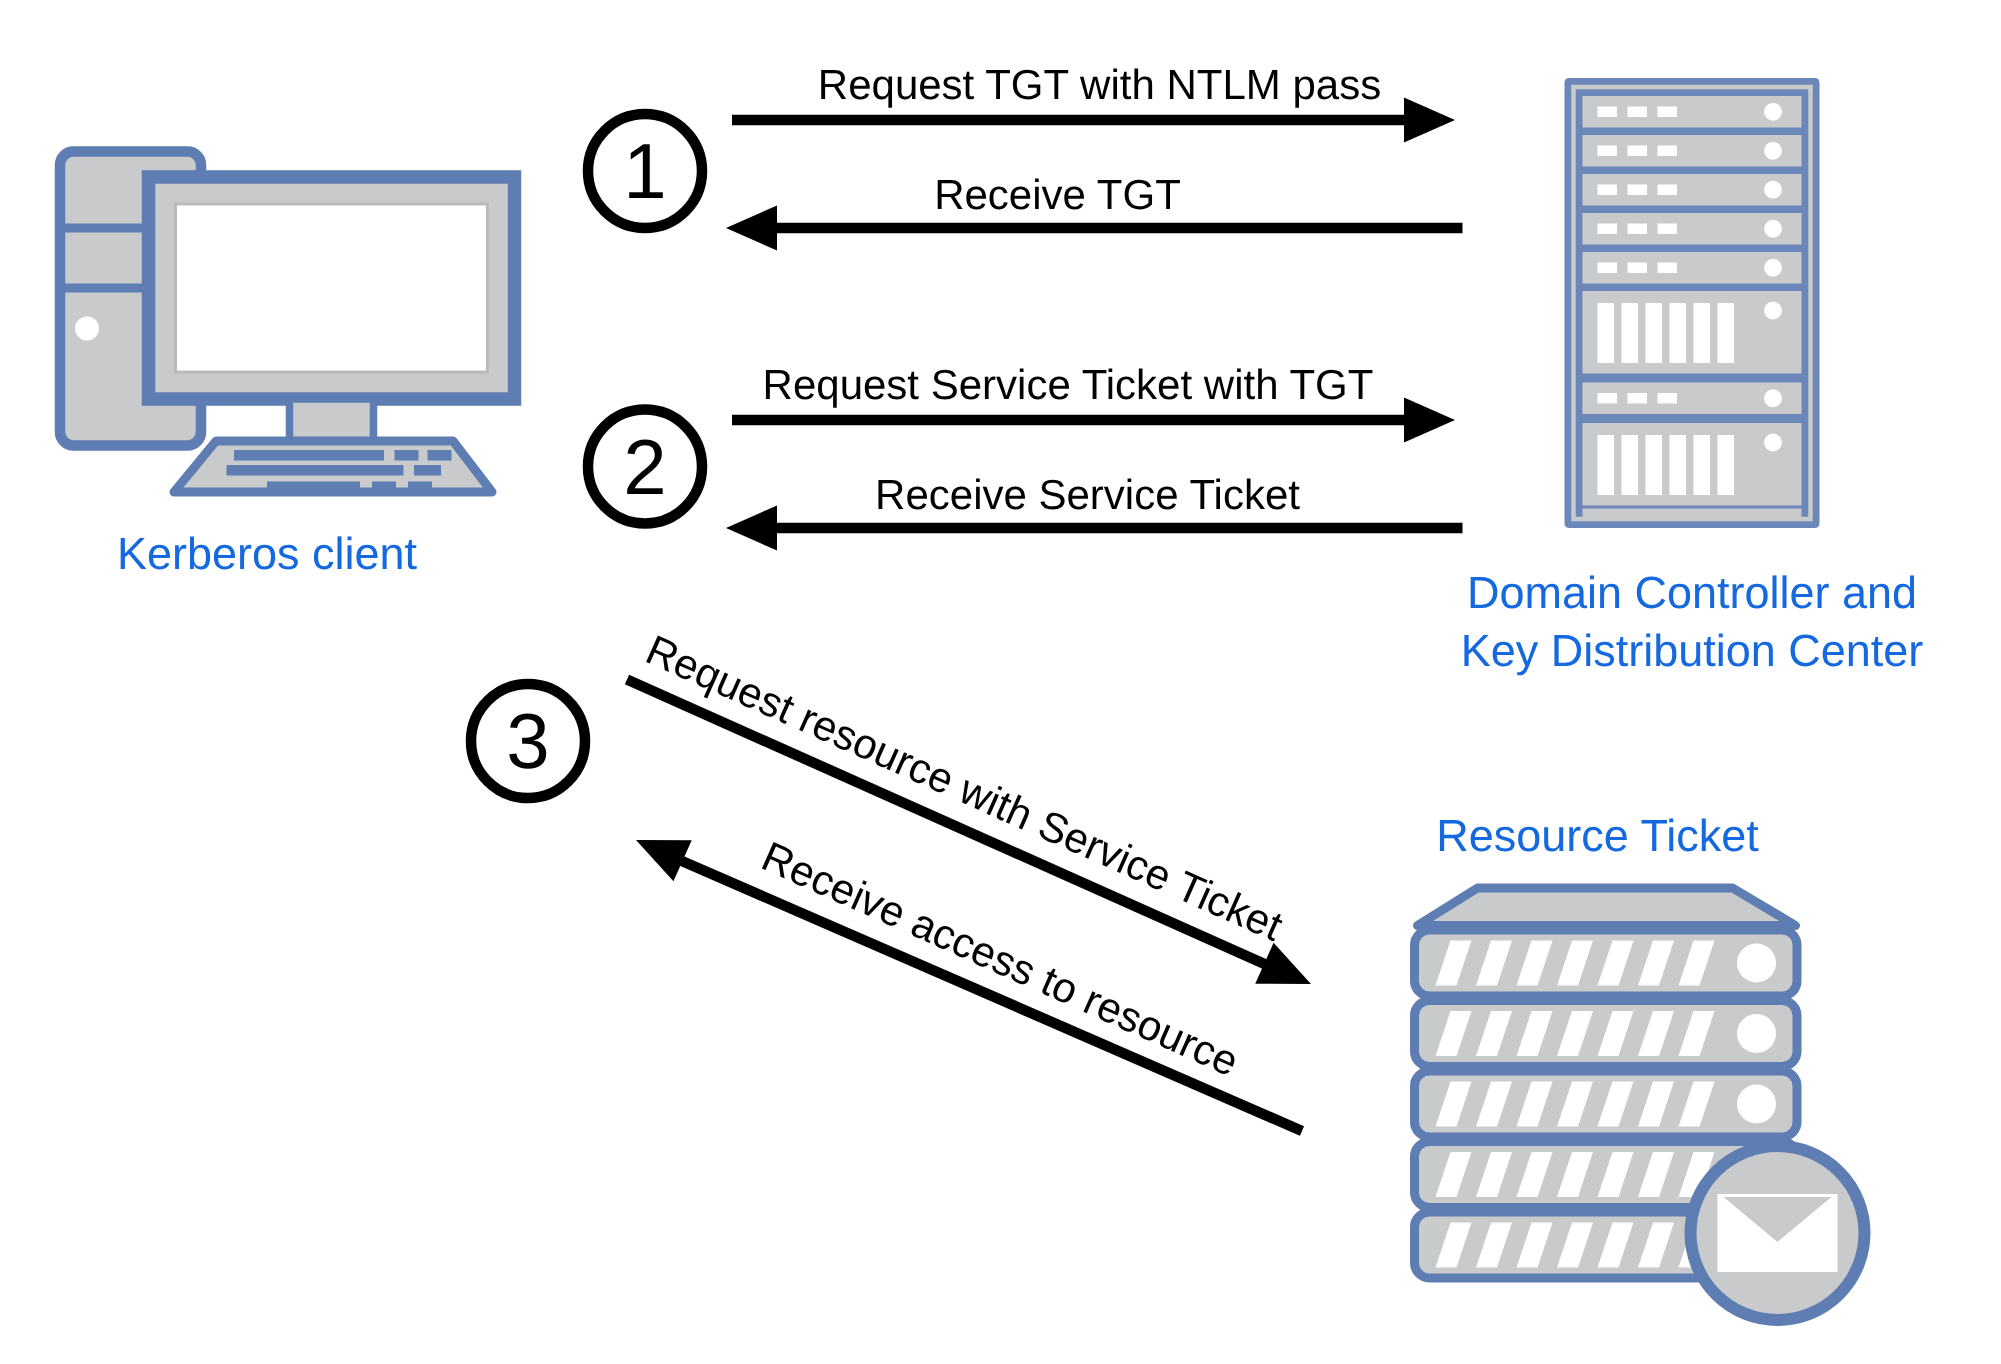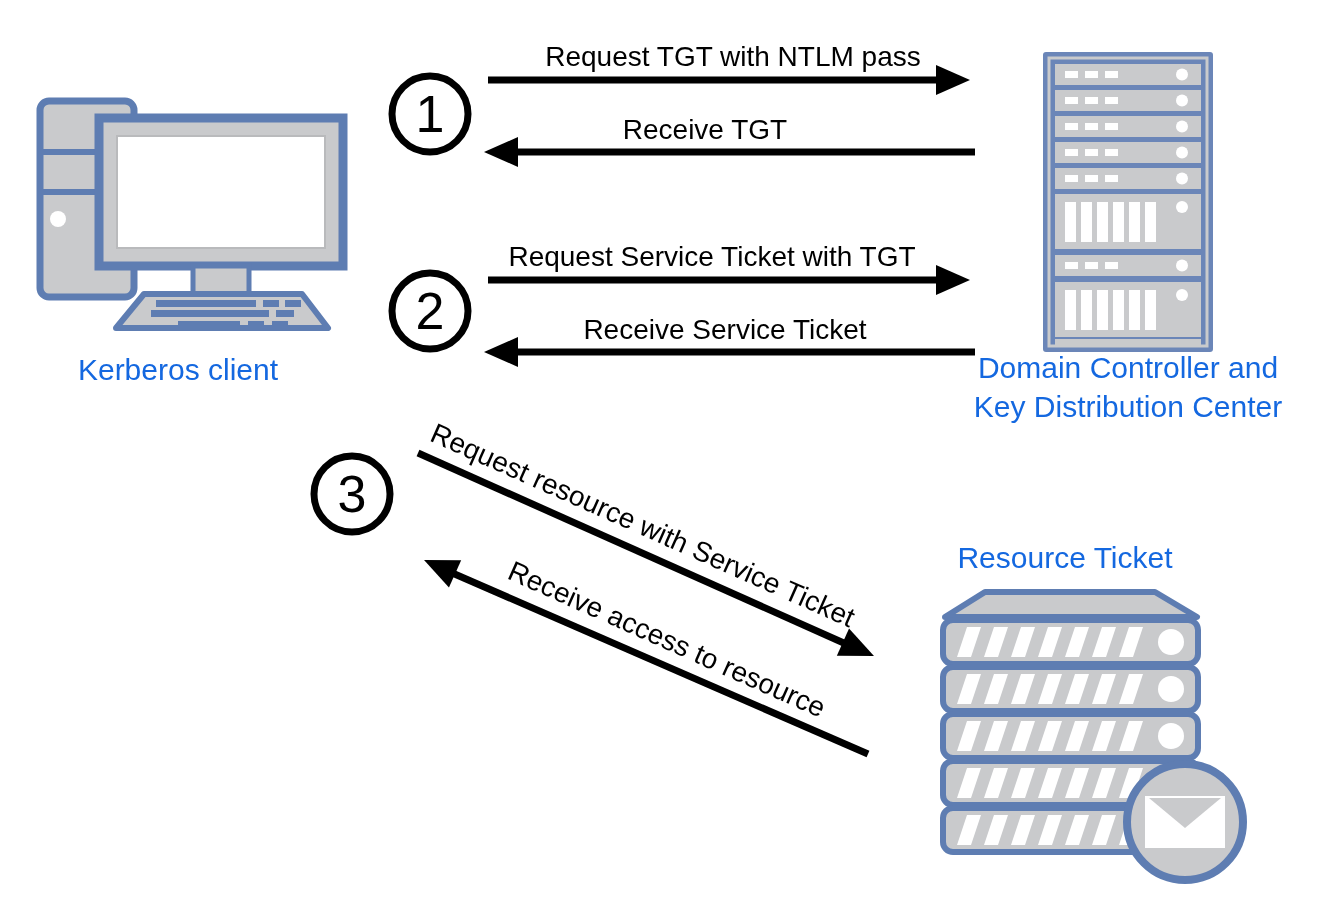--- a/index.html
+++ b/index.html
@@ -79,21 +79,21 @@
     <use href="#u-thin" y="12"></use>
     <use href="#u-thin" y="38"></use>
     <use href="#u-thin" y="64"></use>
     <use href="#u-thin" y="90"></use>
     <use href="#u-thin" y="116"></use>
     <use href="#u-tall" y="142"></use>
     <use href="#u-thin" y="203"></use>
     <use href="#u-tall" y="230"></use>
     <rect x="12" y="287" width="146" height="6" fill="#C9CACC"></rect>
   </svg>
-  <div class="node-label" style="left:958px;top:348px;width:340px">Domain Controller and
+  <div class="node-label" style="left:958px;top:376px;width:340px">Domain Controller and
 Key Distribution Center</div>
 
   <div class="node-label" style="left:900px;top:538px;width:330px">Resource Ticket</div>
   <svg style="left:935px;top:578px" width="315" height="312" viewBox="0 0 315 312">
     <defs>
       <polygon id="slash" points="10,7 24,7 14,37 0,37"></polygon>
       <g id="srv-row">
         <rect x="0" y="0" width="255" height="44" rx="10" fill="#C9CACC" stroke="#5E7DB2" stroke-width="6"></rect>
         <g fill="#ffffff">
           <use href="#slash" x="14"></use>

